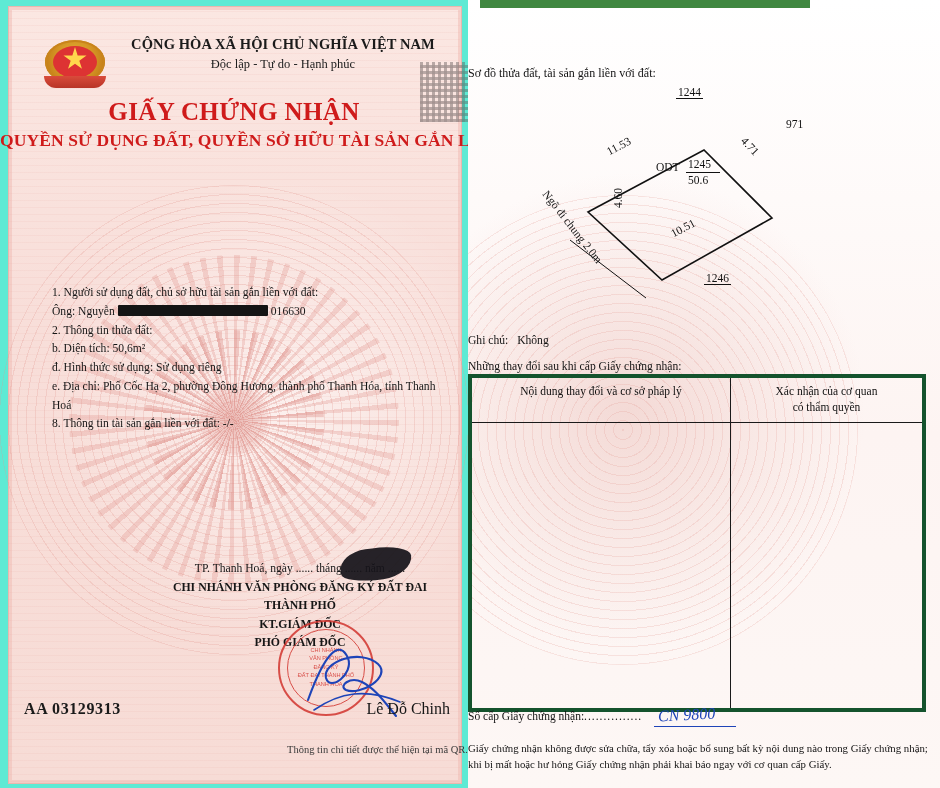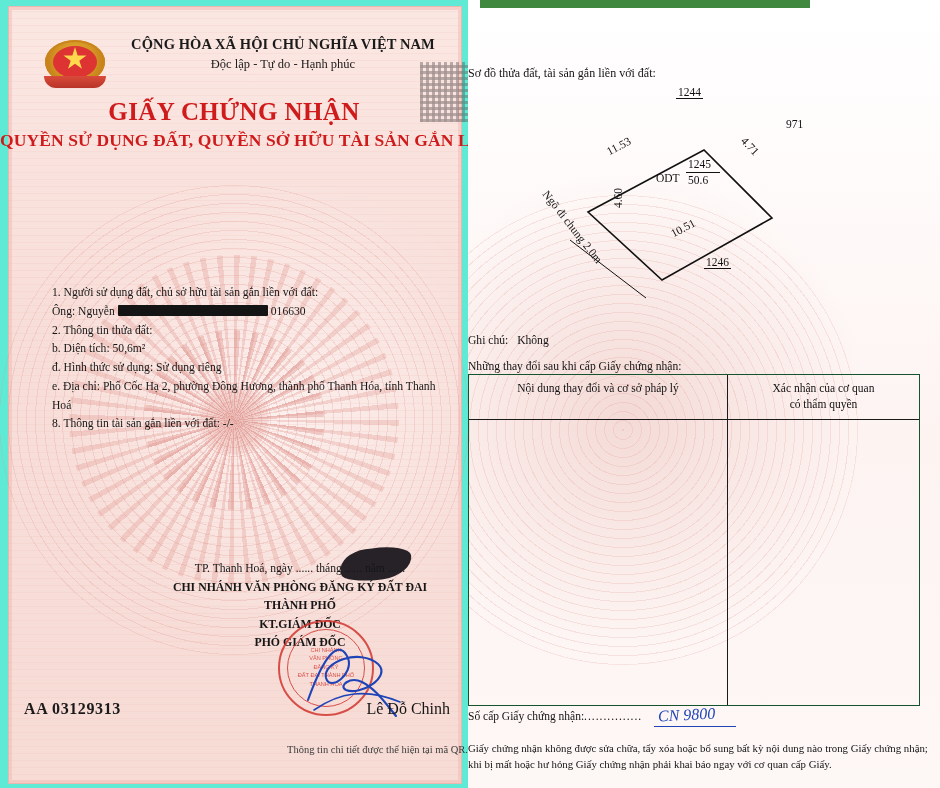--- a/index.html
+++ b/index.html
@@ -174,21 +174,21 @@
   }
   .r-title{
     position:absolute;left:0;top:66px;width:472px;
     font-size:12px;color:#131313;font-weight:normal;
   }
   .r-note{position:absolute;left:0;top:334px;font-size:11.6px;color:#131313;}
   .r-sub{position:absolute;left:0;top:360px;font-size:11.6px;color:#131313;font-weight:normal;}
 
   .tbl{
     position:absolute;left:0;top:374px;width:450px;height:330px;
-    border:1px solid #14532d;
+    border:4px solid #14532d;
   }
   .tbl .vsplit{position:absolute;left:258px;top:0;width:1px;height:330px;background:#1a1a1a;}
   .tbl .hsplit{position:absolute;left:0;top:44px;width:450px;height:1px;background:#1a1a1a;}
   .tbl .th{
     position:absolute;top:6px;text-align:center;font-size:11.5px;color:#111;line-height:1.35;
   }
   .th-l{left:0;width:258px;top:14px;}
   .th-r{left:259px;width:191px;}
 
   .issue-line{
@@ -301,30 +301,30 @@
     <div class="r-title">Sơ đồ thửa đất, tài sản gắn liền với đất:</div>
 
     <div class="parcel">
       <svg width="340" height="230" viewBox="0 0 340 230">
         <polygon points="60,120 176,58 244,126 134,188" fill="none" stroke="#111" stroke-width="1.6"></polygon>
         <line x1="42" y1="148" x2="118" y2="206" stroke="#111" stroke-width="1"></line>
       </svg>
 
       <div class="lbl lbl-u" style="left:148px;top:-6px;">1244</div>
       <div class="lbl" style="left:258px;top:26px;">971</div>
-      <div class="lbl lbl-u" style="left:176px;top:164px;">1246</div>
+      <div class="lbl lbl-u" style="left:176px;top:180px;">1246</div>
 
       <div class="lbl" style="left:78px;top:48px;transform:rotate(-28deg);">11.53</div>
       <div class="lbl" style="left:212px;top:48px;transform:rotate(46deg);">4.71</div>
       <div class="lbl" style="left:142px;top:130px;transform:rotate(-28deg);">10.51</div>
       <div class="lbl" style="left:80px;top:100px;transform:rotate(-90deg);">4.60</div>
 
       <div class="lbl" style="left:22px;top:96px;transform:rotate(52deg);transform-origin:left top;">Ngõ đi chung 2.0m</div>
 
-      <div class="lbl" style="left:128px;top:80px;">ODT</div>
+      <div class="lbl" style="left:128px;top:69px;">ODT</div>
       <div class="lbl" style="left:160px;top:66px;">1245</div>
       <div class="lbl" style="left:160px;top:82px;">50.6</div>
       <div style="position:absolute;left:158px;top:80px;width:34px;border-top:1px solid #111;"></div>
     </div>
 
     <div class="r-note">
       <span>Ghi chú:</span>
       <span style="margin-left:6px;">Không</span>
     </div>
 

